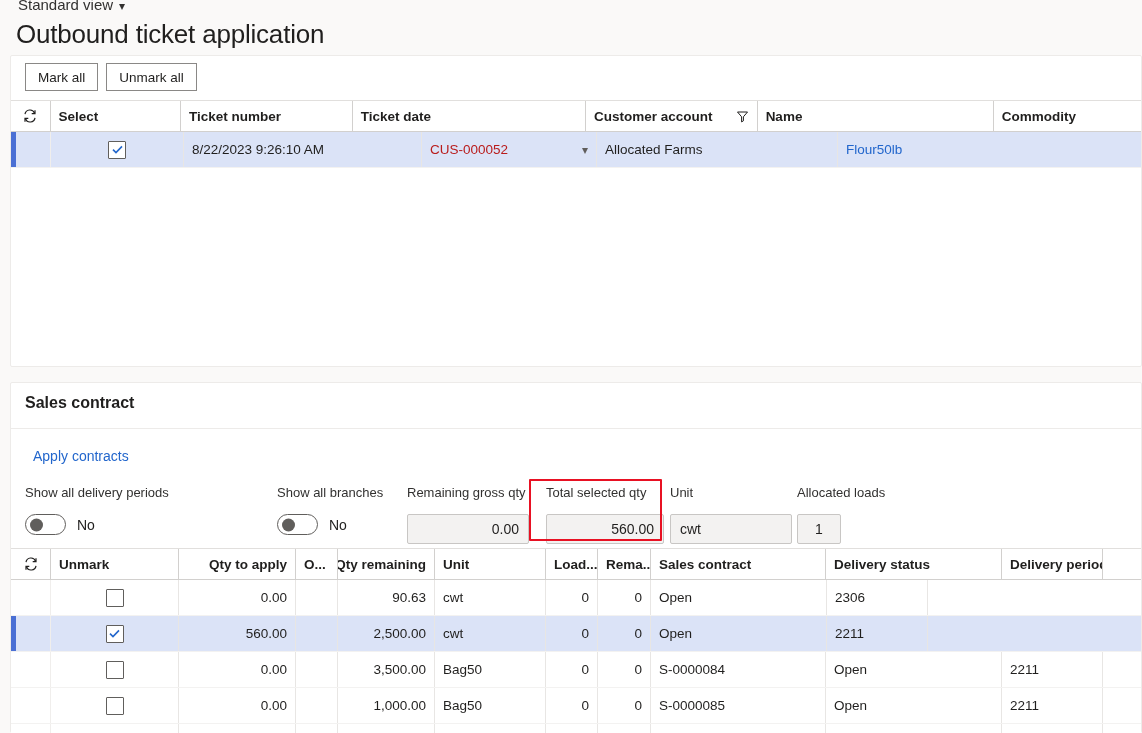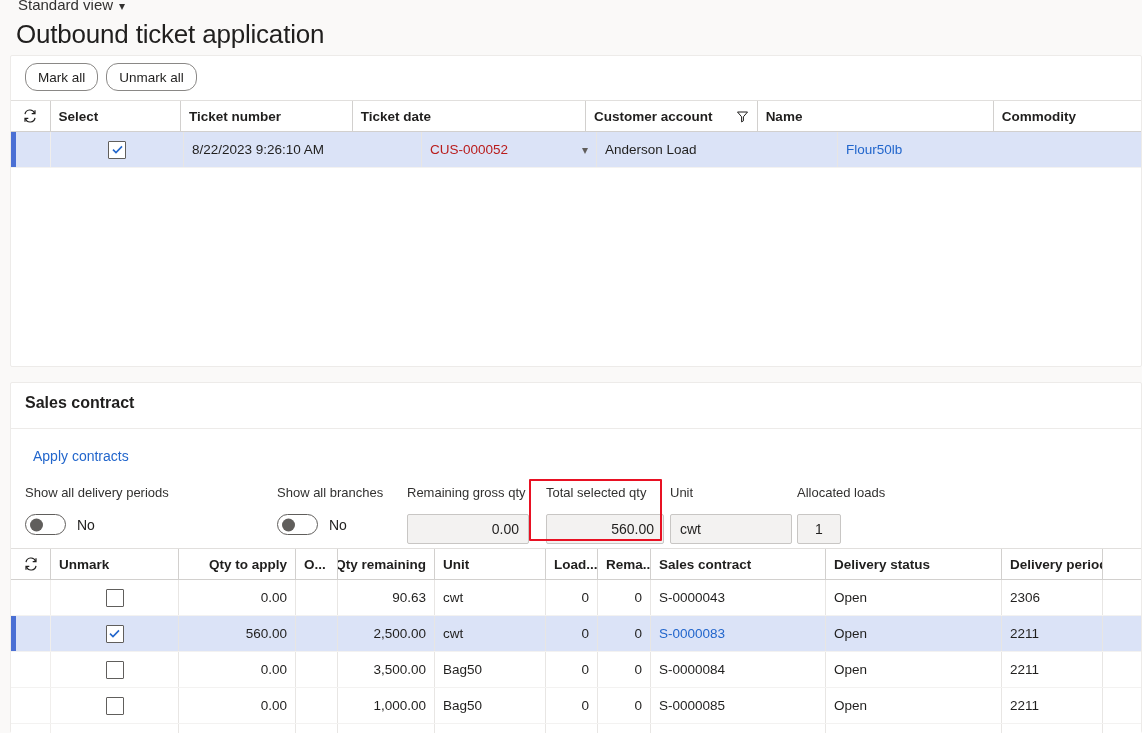--- a/index.html
+++ b/index.html
@@ -28,21 +28,21 @@
   }
 
   
   .card1 {
     position: absolute; left: 10px; top: 55px; width: 1132px; height: 312px;
     background: #ffffff; border: 1px solid #edebe9; border-radius: 2px;
   }
   .toolbar { position: absolute; left: 14px; top: 7px; display: flex; gap: 8px; }
   .btn {
     height: 28px; min-width: 72px; padding: 0 12px;
-    background: #ffffff; border: 1px solid #8a8886; border-radius: 12px;
+    background: #ffffff; border: 1px solid #8a8886; border-radius: 0;
     font-size: 13.5px; color: #201f1e; cursor: pointer;
     display: flex; align-items: center; justify-content: center;
     font-family: "Liberation Sans", sans-serif;
   }
 
   
   .grid { position: absolute; left: 0; width: 100%; font-size: 13.5px; }
   .grid-header {
     display: flex; height: 32px; align-items: stretch;
     border-top: 1px solid #e1dfdd; border-bottom: 1px solid #d2d0ce;
@@ -178,21 +178,21 @@
             <svg width="13" height="13" viewBox="0 0 13 13">
                 <path d="M2 6.6l3 3 6-6.2" fill="none" stroke="#2266cc" stroke-width="1.6"></path>
               </svg>
           </span>
         </div>
         <div class="cell" style="width:238px">8/22/2023 9:26:10 AM</div>
         <div class="cell" style="width:175px">
           <span class="link" style="color:#b91c1c">CUS-000052</span>
           <span class="dd-chev">▾</span>
         </div>
-        <div class="cell" style="width:241px">Anderson Load</div>
+        <div class="cell" style="width:241px">Allocated Farms</div>
         <div class="cell link nobdr" style="width:150px">Flour50lb</div>
       </div>
 
       <div class="grid-body-bg" style="top:68px; height:194px;"></div>
     </div>
   </div>
 
   <div class="card2">
 
     <div class="section-title">Sales contract</div>
@@ -274,42 +274,40 @@
         <div class="cell rowmark"></div>
         <div class="cell ctr" style="width:128px">
           <span class="chk"></span>
         </div>
         <div class="cell num" style="width:117px">0.00</div>
         <div class="cell" style="width:42px"></div>
         <div class="cell num" style="width:97px">90.63</div>
         <div class="cell" style="width:111px">cwt</div>
         <div class="cell num" style="width:52px">0</div>
         <div class="cell num" style="width:53px">0</div>
-        <div class="cell" style="width:175px">S-0000043</div>
         <div class="cell" style="width:176px">Open</div>
         <div class="cell" style="width:101px">2306</div>
         <div class="cell nobdr" style="width:38px"></div>
       </div>
 
       <div class="grid-row selected">
         <div class="cell rowmark"></div>
         <div class="cell ctr" style="width:128px">
           <span class="chk">
             <svg width="13" height="13" viewBox="0 0 13 13">
                 <path d="M2 6.6l3 3 6-6.2" fill="none" stroke="#2266cc" stroke-width="1.6"></path>
               </svg>
           </span>
         </div>
         <div class="cell num" style="width:117px">560.00</div>
         <div class="cell" style="width:42px"></div>
         <div class="cell num" style="width:97px">2,500.00</div>
         <div class="cell" style="width:111px">cwt</div>
         <div class="cell num" style="width:52px">0</div>
         <div class="cell num" style="width:53px">0</div>
-        <div class="cell link" style="width:175px">S-0000083</div>
         <div class="cell" style="width:176px">Open</div>
         <div class="cell" style="width:101px">2211</div>
         <div class="cell nobdr" style="width:38px"></div>
       </div>
 
       <div class="grid-row">
         <div class="cell rowmark"></div>
         <div class="cell ctr" style="width:128px">
           <span class="chk"></span>
         </div>

